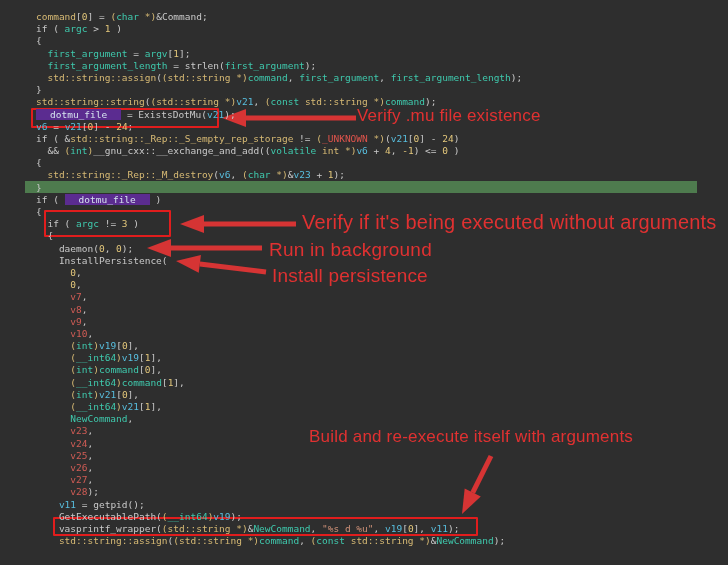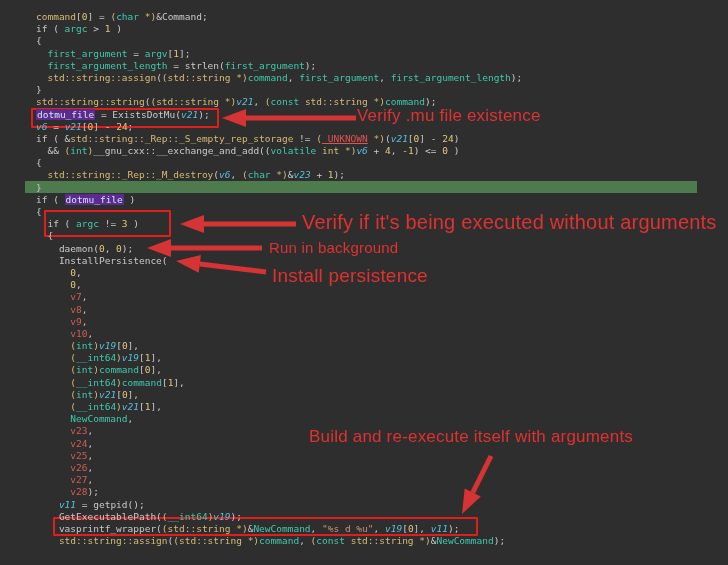--- a/index.html
+++ b/index.html
@@ -3,24 +3,24 @@
 <meta charset="utf-8">
 <style>
   html,body{margin:0;padding:0;background:#2e2e2e;}
   #screen{position:relative;width:728px;height:565px;overflow:hidden;background:#2e2e2e;}
   #code{position:absolute;left:36px;top:11px;font-family:"DejaVu Sans Mono",monospace;
         font-size:9.5px;line-height:12.2px;white-space:pre;color:var(--p);}
   .line{position:relative;height:12.2px;}
   .line span{position:relative;z-index:1;}
   .line.green::before{content:"";position:absolute;left:-11px;top:-1px;width:672px;height:12.6px;
         background:var(--green);z-index:0;}
-  .p{color:var(--p);} .g{color:var(--g);} .t{color:var(--t);} .c{color:var(--c);font-style:italic;}
+  .p{color:var(--p);} .g{color:var(--g);} .t{color:var(--t);} .c{color:var(--c);}
   .r{color:var(--r);} .n{color:var(--n);} .s{color:var(--s);}
-  .u{color:var(--u);text-decoration:underline;}
-  .v{background:var(--vbg);color:var(--vfg);padding:0 1px;}
+  .u{color:var(--u);}
+  .v{background:var(--vbg);color:var(--vfg);padding:0 14px;}
   .ann{position:absolute;font-family:"Liberation Sans",sans-serif;color:var(--ann);
        white-space:nowrap;letter-spacing:.2px;font-weight:400;}
   .box{position:absolute;border:2px solid var(--box);box-sizing:border-box;border-radius:1px;}
   #arrows{position:absolute;left:0;top:0;width:728px;height:565px;pointer-events:none;}
 </style>
 </head>
 <body>
 
 <div id="screen">
   <div id="code"><div class="line"><span class="g">command</span><span class="p">[</span><span class="n">0</span><span class="p">] = </span><span class="g">(</span><span class="t">char</span><span class="g"> *)</span><span class="p">&amp;Command;</span></div><div class="line"><span class="p">if ( </span><span class="t">argc</span><span class="p"> &gt; </span><span class="n">1</span><span class="p"> )</span></div><div class="line"><span class="p">{</span></div><div class="line"><span class="p">  </span><span class="t">first_argument</span><span class="p"> = </span><span class="t">argv</span><span class="p">[</span><span class="n">1</span><span class="p">];</span></div><div class="line"><span class="p">  </span><span class="t">first_argument_length</span><span class="p"> = strlen(</span><span class="t">first_argument</span><span class="p">);</span></div><div class="line"><span class="p">  </span><span class="g">std::string::assign</span><span class="p">(</span><span class="g">(std::string *)</span><span class="t">command</span><span class="p">, </span><span class="t">first_argument</span><span class="p">, </span><span class="t">first_argument_length</span><span class="p">);</span></div><div class="line"><span class="p">}</span></div><div class="line"><span class="g">std::string::string</span><span class="p">(</span><span class="g">(std::string *)</span><span class="c">v21</span><span class="p">, </span><span class="g">(</span><span class="t">const</span><span class="g"> std::string *)</span><span class="t">command</span><span class="p">);</span></div><div class="line"><span class="v">dotmu_file</span><span class="p"> = ExistsDotMu(</span><span class="c">v21</span><span class="p">);</span></div><div class="line"><span class="c">v6</span><span class="p"> = </span><span class="c">v21</span><span class="p">[</span><span class="n">0</span><span class="p">] - </span><span class="n">24</span><span class="p">;</span></div><div class="line"><span class="p">if ( &amp;</span><span class="g">std::string::_Rep::_S_empty_rep_storage</span><span class="p"> != </span><span class="g">(</span><span class="u">_UNKNOWN</span><span class="g"> *)</span><span class="p">(</span><span class="c">v21</span><span class="p">[</span><span class="n">0</span><span class="p">] - </span><span class="n">24</span><span class="p">)</span></div><div class="line"><span class="p">  &amp;&amp; </span><span class="g">(</span><span class="t">int</span><span class="g">)</span><span class="p">__gnu_cxx::__exchange_and_add((</span><span class="t">volatile</span><span class="g"> int *)</span><span class="c">v6</span><span class="p"> + </span><span class="n">4</span><span class="p">, </span><span class="n">-1</span><span class="p">) &lt;= </span><span class="n">0</span><span class="p"> )</span></div><div class="line"><span class="p">{</span></div><div class="line"><span class="p">  </span><span class="g">std::string::_Rep::_M_destroy</span><span class="p">(</span><span class="c">v6</span><span class="p">, </span><span class="g">(</span><span class="t">char</span><span class="g"> *)</span><span class="p">&amp;</span><span class="c">v23</span><span class="p"> + </span><span class="n">1</span><span class="p">);</span></div><div class="line green"><span class="p">}</span></div><div class="line"><span class="p">if ( </span><span class="v">dotmu_file</span><span class="p"> )</span></div><div class="line"><span class="p">{</span></div><div class="line"><span class="p">  if ( </span><span class="t">argc</span><span class="p"> != </span><span class="n">3</span><span class="p"> )</span></div><div class="line"><span class="p">  {</span></div><div class="line"><span class="p">    daemon(</span><span class="n">0</span><span class="p">, </span><span class="n">0</span><span class="p">);</span></div><div class="line"><span class="p">    InstallPersistence(</span></div><div class="line"><span class="p">      </span><span class="n">0</span><span class="p">,</span></div><div class="line"><span class="p">      </span><span class="n">0</span><span class="p">,</span></div><div class="line"><span class="p">      </span><span class="r">v7</span><span class="p">,</span></div><div class="line"><span class="p">      </span><span class="r">v8</span><span class="p">,</span></div><div class="line"><span class="p">      </span><span class="r">v9</span><span class="p">,</span></div><div class="line"><span class="p">      </span><span class="r">v10</span><span class="p">,</span></div><div class="line"><span class="p">      </span><span class="g">(</span><span class="t">int</span><span class="g">)</span><span class="c">v19</span><span class="p">[</span><span class="n">0</span><span class="p">],</span></div><div class="line"><span class="p">      </span><span class="g">(</span><span class="t">__int64</span><span class="g">)</span><span class="c">v19</span><span class="p">[</span><span class="n">1</span><span class="p">],</span></div><div class="line"><span class="p">      </span><span class="g">(</span><span class="t">int</span><span class="g">)</span><span class="t">command</span><span class="p">[</span><span class="n">0</span><span class="p">],</span></div><div class="line"><span class="p">      </span><span class="g">(</span><span class="t">__int64</span><span class="g">)</span><span class="t">command</span><span class="p">[</span><span class="n">1</span><span class="p">],</span></div><div class="line"><span class="p">      </span><span class="g">(</span><span class="t">int</span><span class="g">)</span><span class="c">v21</span><span class="p">[</span><span class="n">0</span><span class="p">],</span></div><div class="line"><span class="p">      </span><span class="g">(</span><span class="t">__int64</span><span class="g">)</span><span class="c">v21</span><span class="p">[</span><span class="n">1</span><span class="p">],</span></div><div class="line"><span class="p">      </span><span class="t">NewCommand</span><span class="p">,</span></div><div class="line"><span class="p">      </span><span class="r">v23</span><span class="p">,</span></div><div class="line"><span class="p">      </span><span class="r">v24</span><span class="p">,</span></div><div class="line"><span class="p">      </span><span class="r">v25</span><span class="p">,</span></div><div class="line"><span class="p">      </span><span class="r">v26</span><span class="p">,</span></div><div class="line"><span class="p">      </span><span class="r">v27</span><span class="p">,</span></div><div class="line"><span class="p">      </span><span class="r">v28</span><span class="p">);</span></div><div class="line"><span class="p">    </span><span class="c">v11</span><span class="p"> = getpid();</span></div><div class="line"><span class="p">    GetExecutablePath(</span><span class="g">(</span><span class="t">__int64</span><span class="g">)</span><span class="c">v19</span><span class="p">);</span></div><div class="line"><span class="p">    vasprintf_wrapper(</span><span class="g">(std::string *)</span><span class="p">&amp;</span><span class="t">NewCommand</span><span class="p">, </span><span class="s">"%s d %u"</span><span class="p">, </span><span class="c">v19</span><span class="p">[</span><span class="n">0</span><span class="p">], </span><span class="c">v11</span><span class="p">);</span></div><div class="line"><span class="p">    </span><span class="g">std::string::assign</span><span class="p">(</span><span class="g">(std::string *)</span><span class="t">command</span><span class="p">, </span><span class="g">(</span><span class="t">const</span><span class="g"> std::string *)</span><span class="p">&amp;</span><span class="t">NewCommand</span><span class="p">);</span></div></div>
@@ -32,20 +32,20 @@
       <line x1="262" y1="248" x2="171" y2="248" stroke="#d63434" stroke-width="5"></line>
       <polygon points="147,248 171,239 171,257" fill="#d63434"></polygon>
       <line x1="266" y1="272" x2="199.82272442954067" y2="263.9116663191661" stroke="#d63434" stroke-width="5"></line>
       <polygon points="176,261 200.91459929922794,254.97814465808835 198.7308495598534,272.84518798024385" fill="#d63434"></polygon>
       <line x1="491" y1="456" x2="472.733126291999" y2="492.53374741600203" stroke="#d63434" stroke-width="5"></line>
       <polygon points="462,514 464.68328157299976,488.5088250565024 480.7829710109982,496.55866977550164" fill="#d63434"></polygon>
     </svg>
   <div id="overlay">
       <div class="ann" style="left: 357px; top: 106px; font-size: 17px;">Verify .mu file existence</div>
       <div class="ann" style="left: 302px; top: 211px; font-size: 20px;">Verify if it's being executed without arguments</div>
-      <div class="ann" style="left: 269px; top: 239px; font-size: 15px;">Run in background</div>
+      <div class="ann" style="left: 269px; top: 239px; font-size: 19px;">Run in background</div>
       <div class="ann" style="left: 272px; top: 265px; font-size: 19px;">Install persistence</div>
       <div class="ann" style="left: 309px; top: 427px; font-size: 17px;">Build and re-execute itself with arguments</div>
       <div class="box" style="left: 31px; top: 108px; width: 188px; height: 20px;"></div>
       <div class="box" style="left: 44px; top: 210px; width: 127px; height: 27px;"></div>
       <div class="box" style="left: 53px; top: 517px; width: 425px; height: 19px;"></div>
     </div>
 </div>
 
 </body></html>

